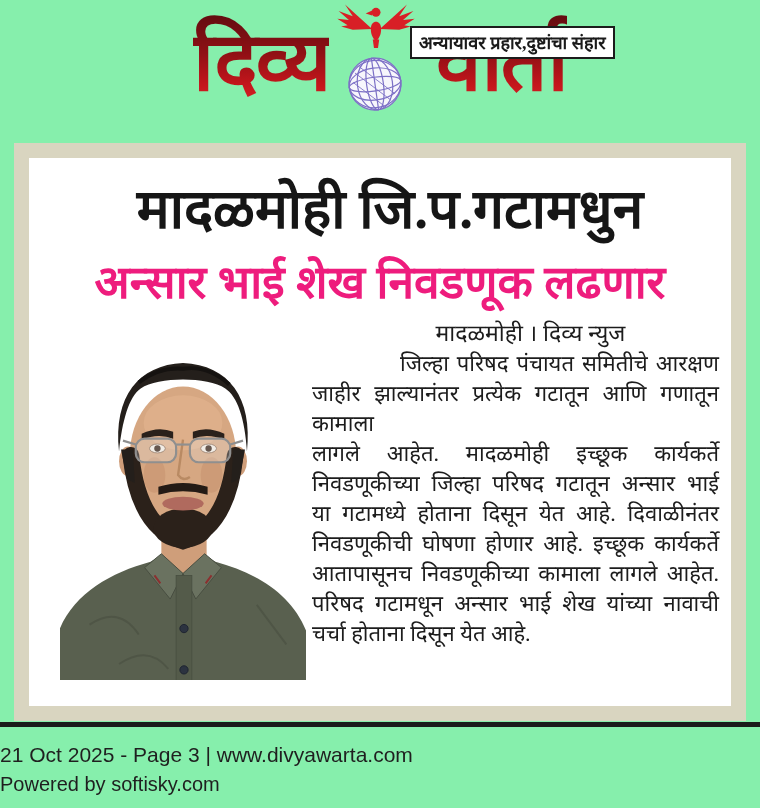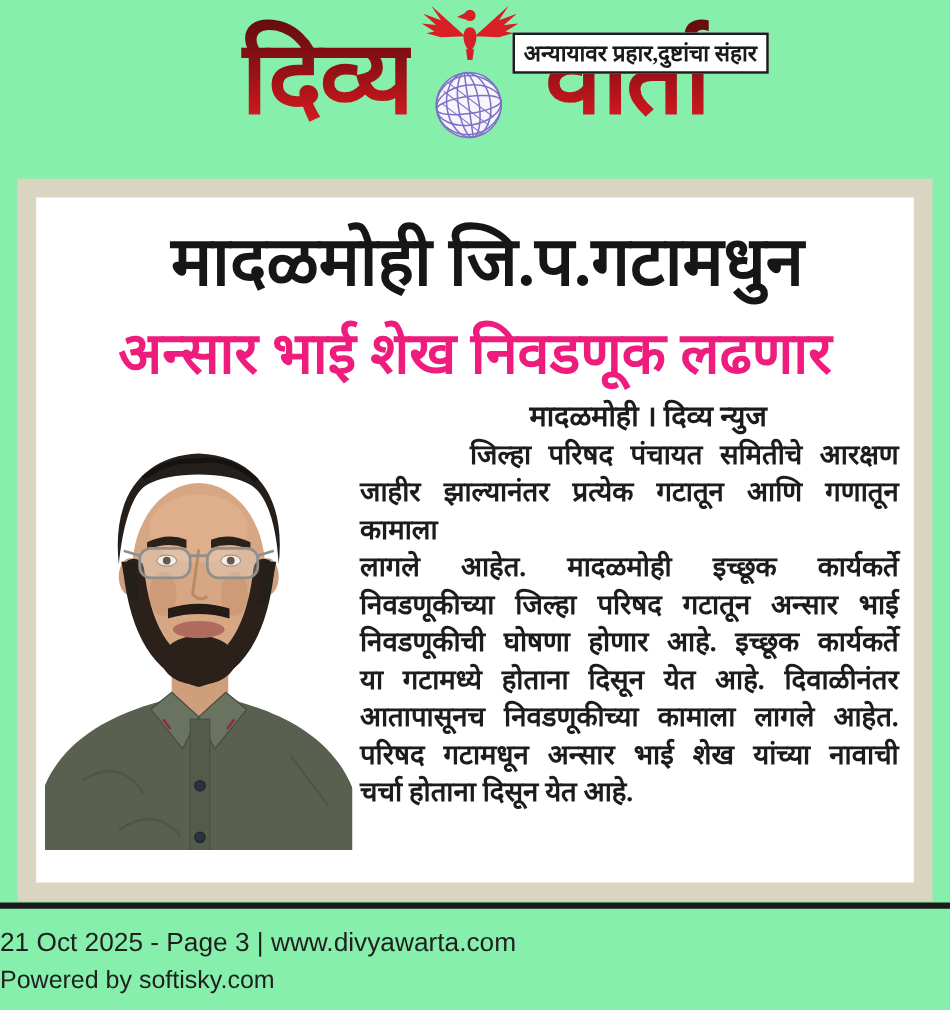--- a/index.html
+++ b/index.html
@@ -39,21 +39,21 @@
 
   .headline {
     text-align:center; color:#161616; font-weight:bold;
     font-size:55px; line-height:1.45; margin-top:12px; white-space:nowrap;padding-left:20px;
   }
   .subheadline {
     text-align:center; color:#ee1c7d; font-weight:bold;
     font-size:46px; line-height:1.42; margin-top:0px; white-space:nowrap;
   }
 
-  .content-row { display:flex; align-items:flex-start; padding-left:7px; margin-top:4px;font-weight:bold; }
+  .content-row { display:flex; align-items:flex-start; padding-left:31px; margin-top:4px; }
   .photo {
     flex:0 0 246px; width:246px; height:342px; margin-top:19px;
     background:#ffffff; overflow:hidden;
   }
   .photo svg { display:block; width:100%; height:100%; }
 
   .text-col { flex:1 1 auto; min-width:0; padding:0 12px 0 6px; overflow:hidden; }
   .byline {
     text-align:center; font-size:23px; line-height:30px; color:#1c1c1c;
     white-space:nowrap; padding-left:30px;
@@ -182,22 +182,22 @@
             </g>
           </svg>
         </div>
 
         <div class="text-col">
           <div class="byline">मादळमोही । दिव्य न्युज</div>
           <div class="body-line first">जिल्हा परिषद पंचायत समितीचे  आरक्षण</div>
           <div class="body-line">जाहीर झाल्यानंतर प्रत्येक गटातून आणि गणातून कामाला</div>
           <div class="body-line">लागले आहेत. मादळमोही  इच्छूक कार्यकर्ते</div>
           <div class="body-line">निवडणूकीच्या जिल्हा परिषद गटातून अन्सार भाई</div>
+          <div class="body-line">या गटामध्ये होताना दिसून येत आहे.  दिवाळीनंतर</div>
           <div class="body-line">निवडणूकीची घोषणा होणार आहे. इच्छूक कार्यकर्ते</div>
-          <div class="body-line">या गटामध्ये होताना दिसून येत आहे.  दिवाळीनंतर</div>
           <div class="body-line">आतापासूनच निवडणूकीच्या कामाला लागले आहेत.</div>
           <div class="body-line">परिषद गटामधून अन्सार भाई शेख यांच्या नावाची</div>
           <div class="body-line last">चर्चा होताना दिसून येत आहे.</div>
         </div>
 
       </div>
     </div>
   </section>
 
   <div class="rule"></div>

